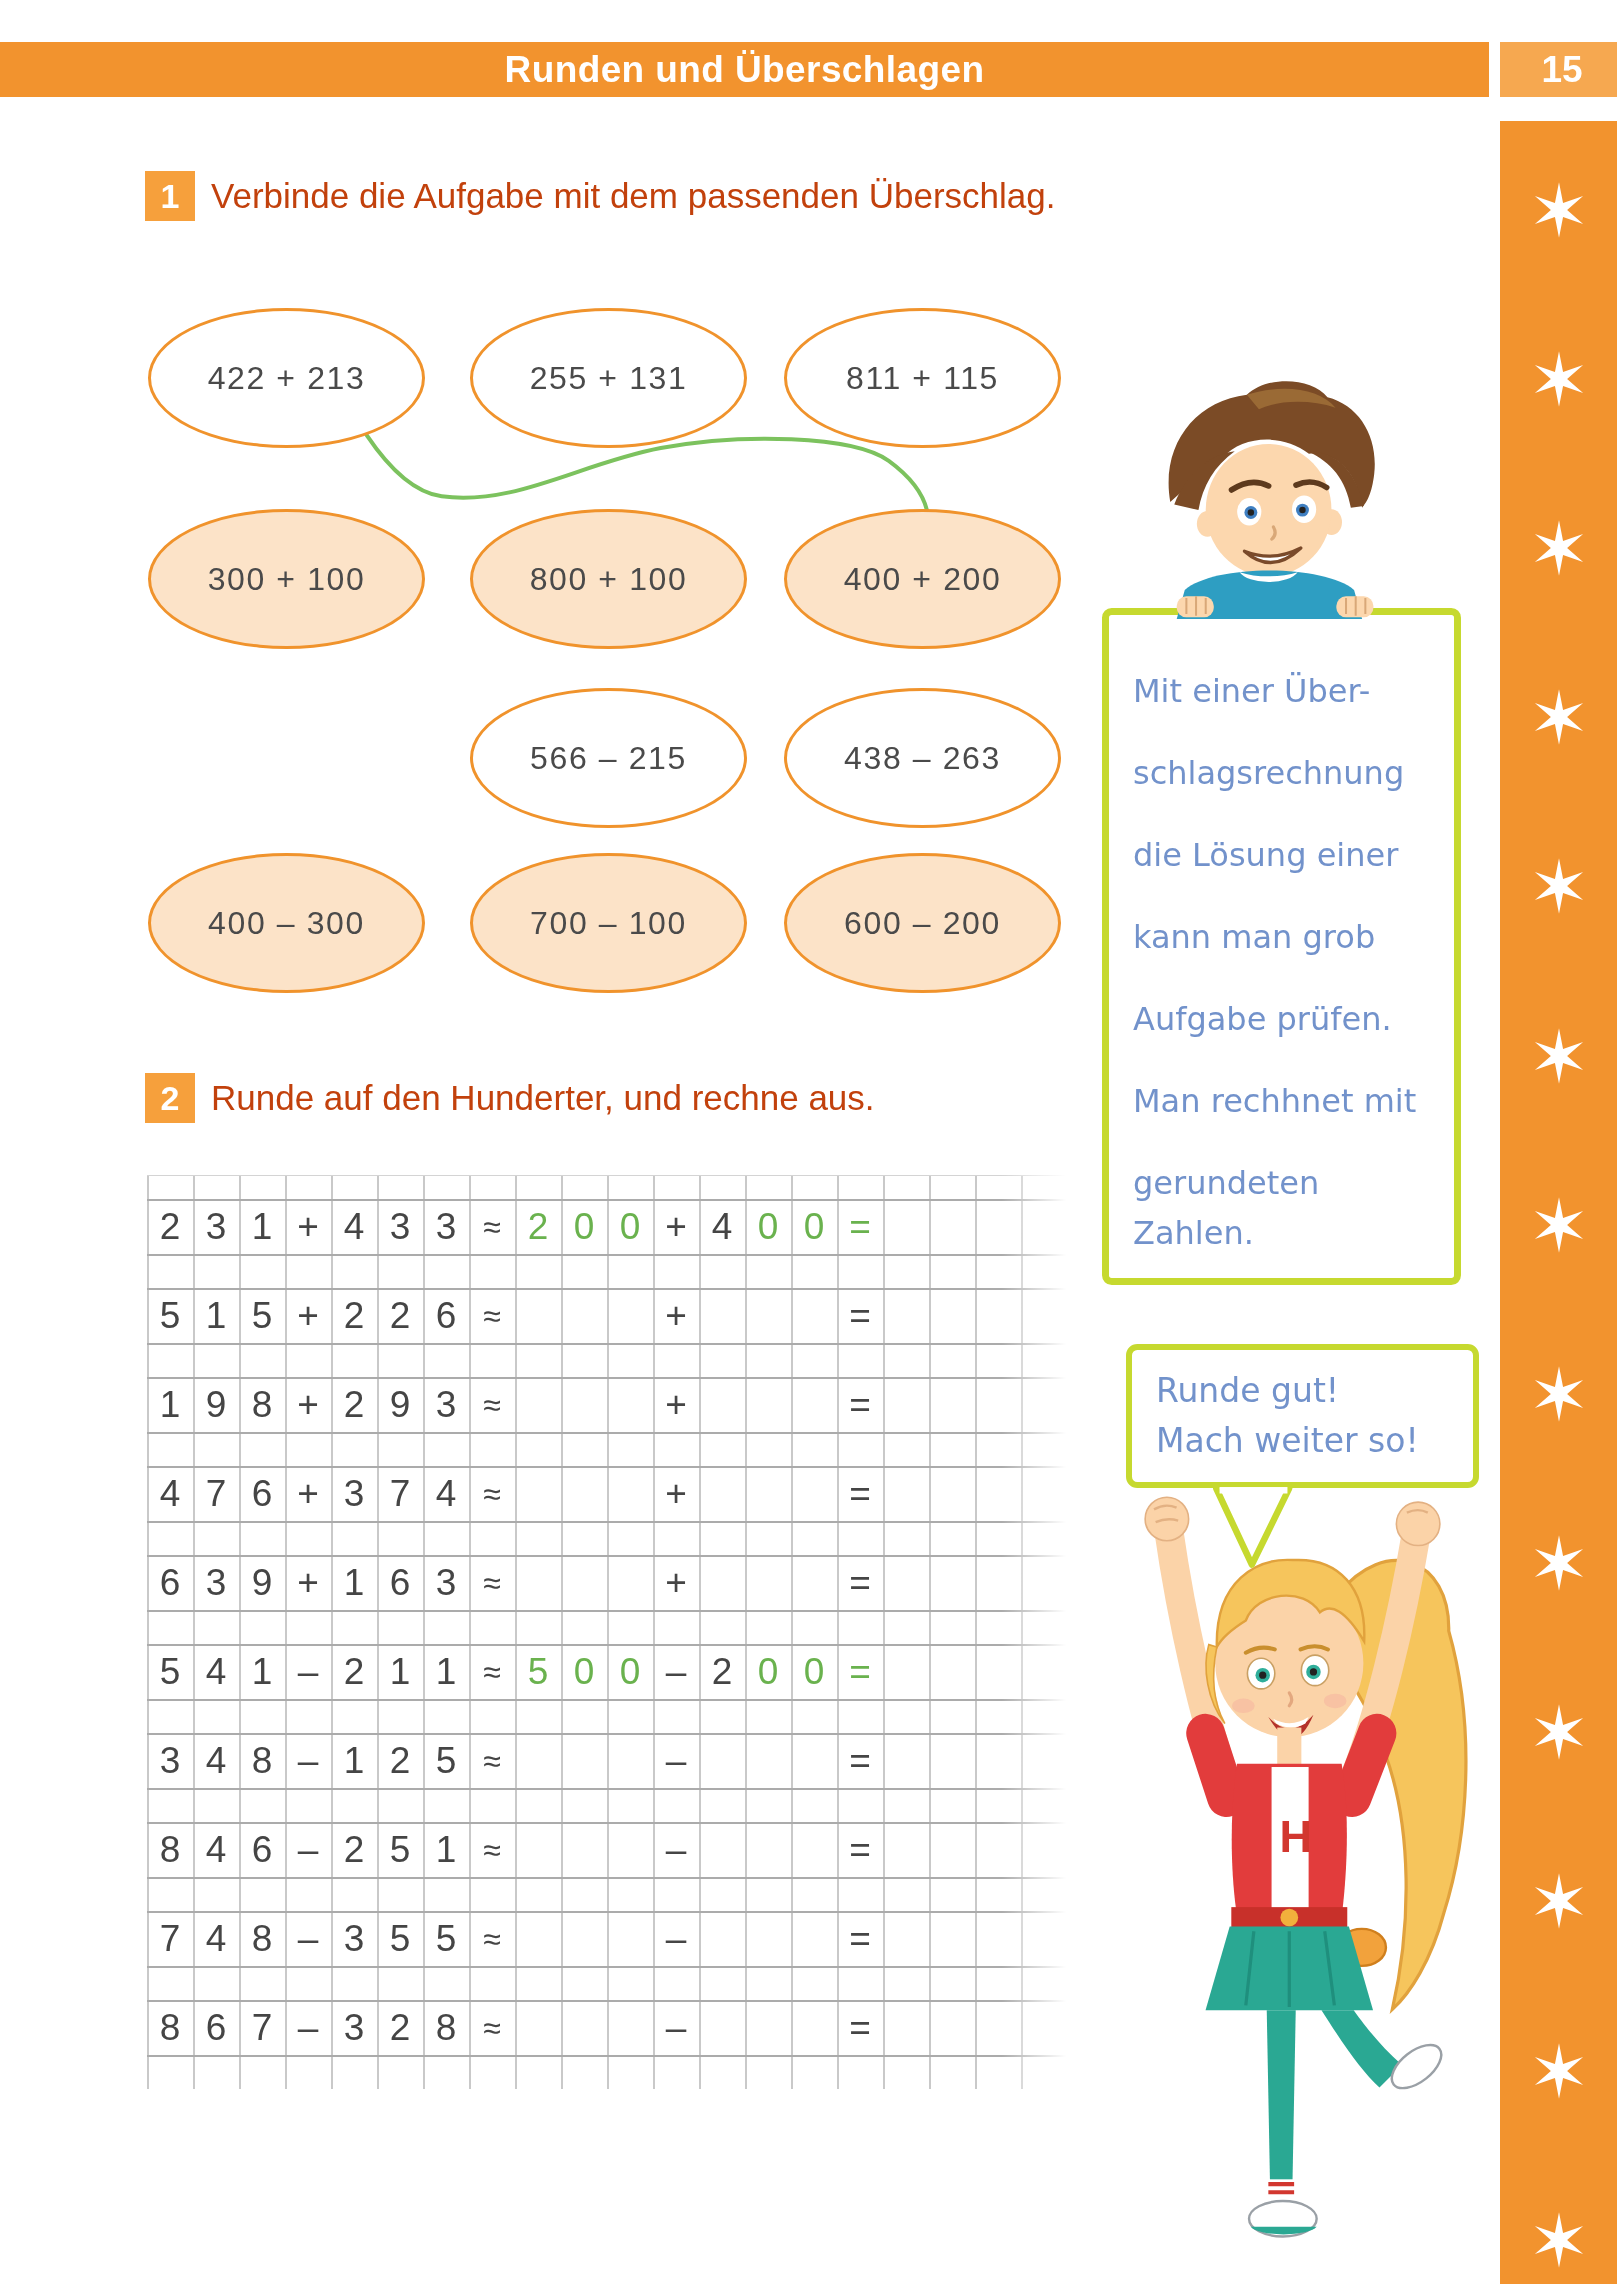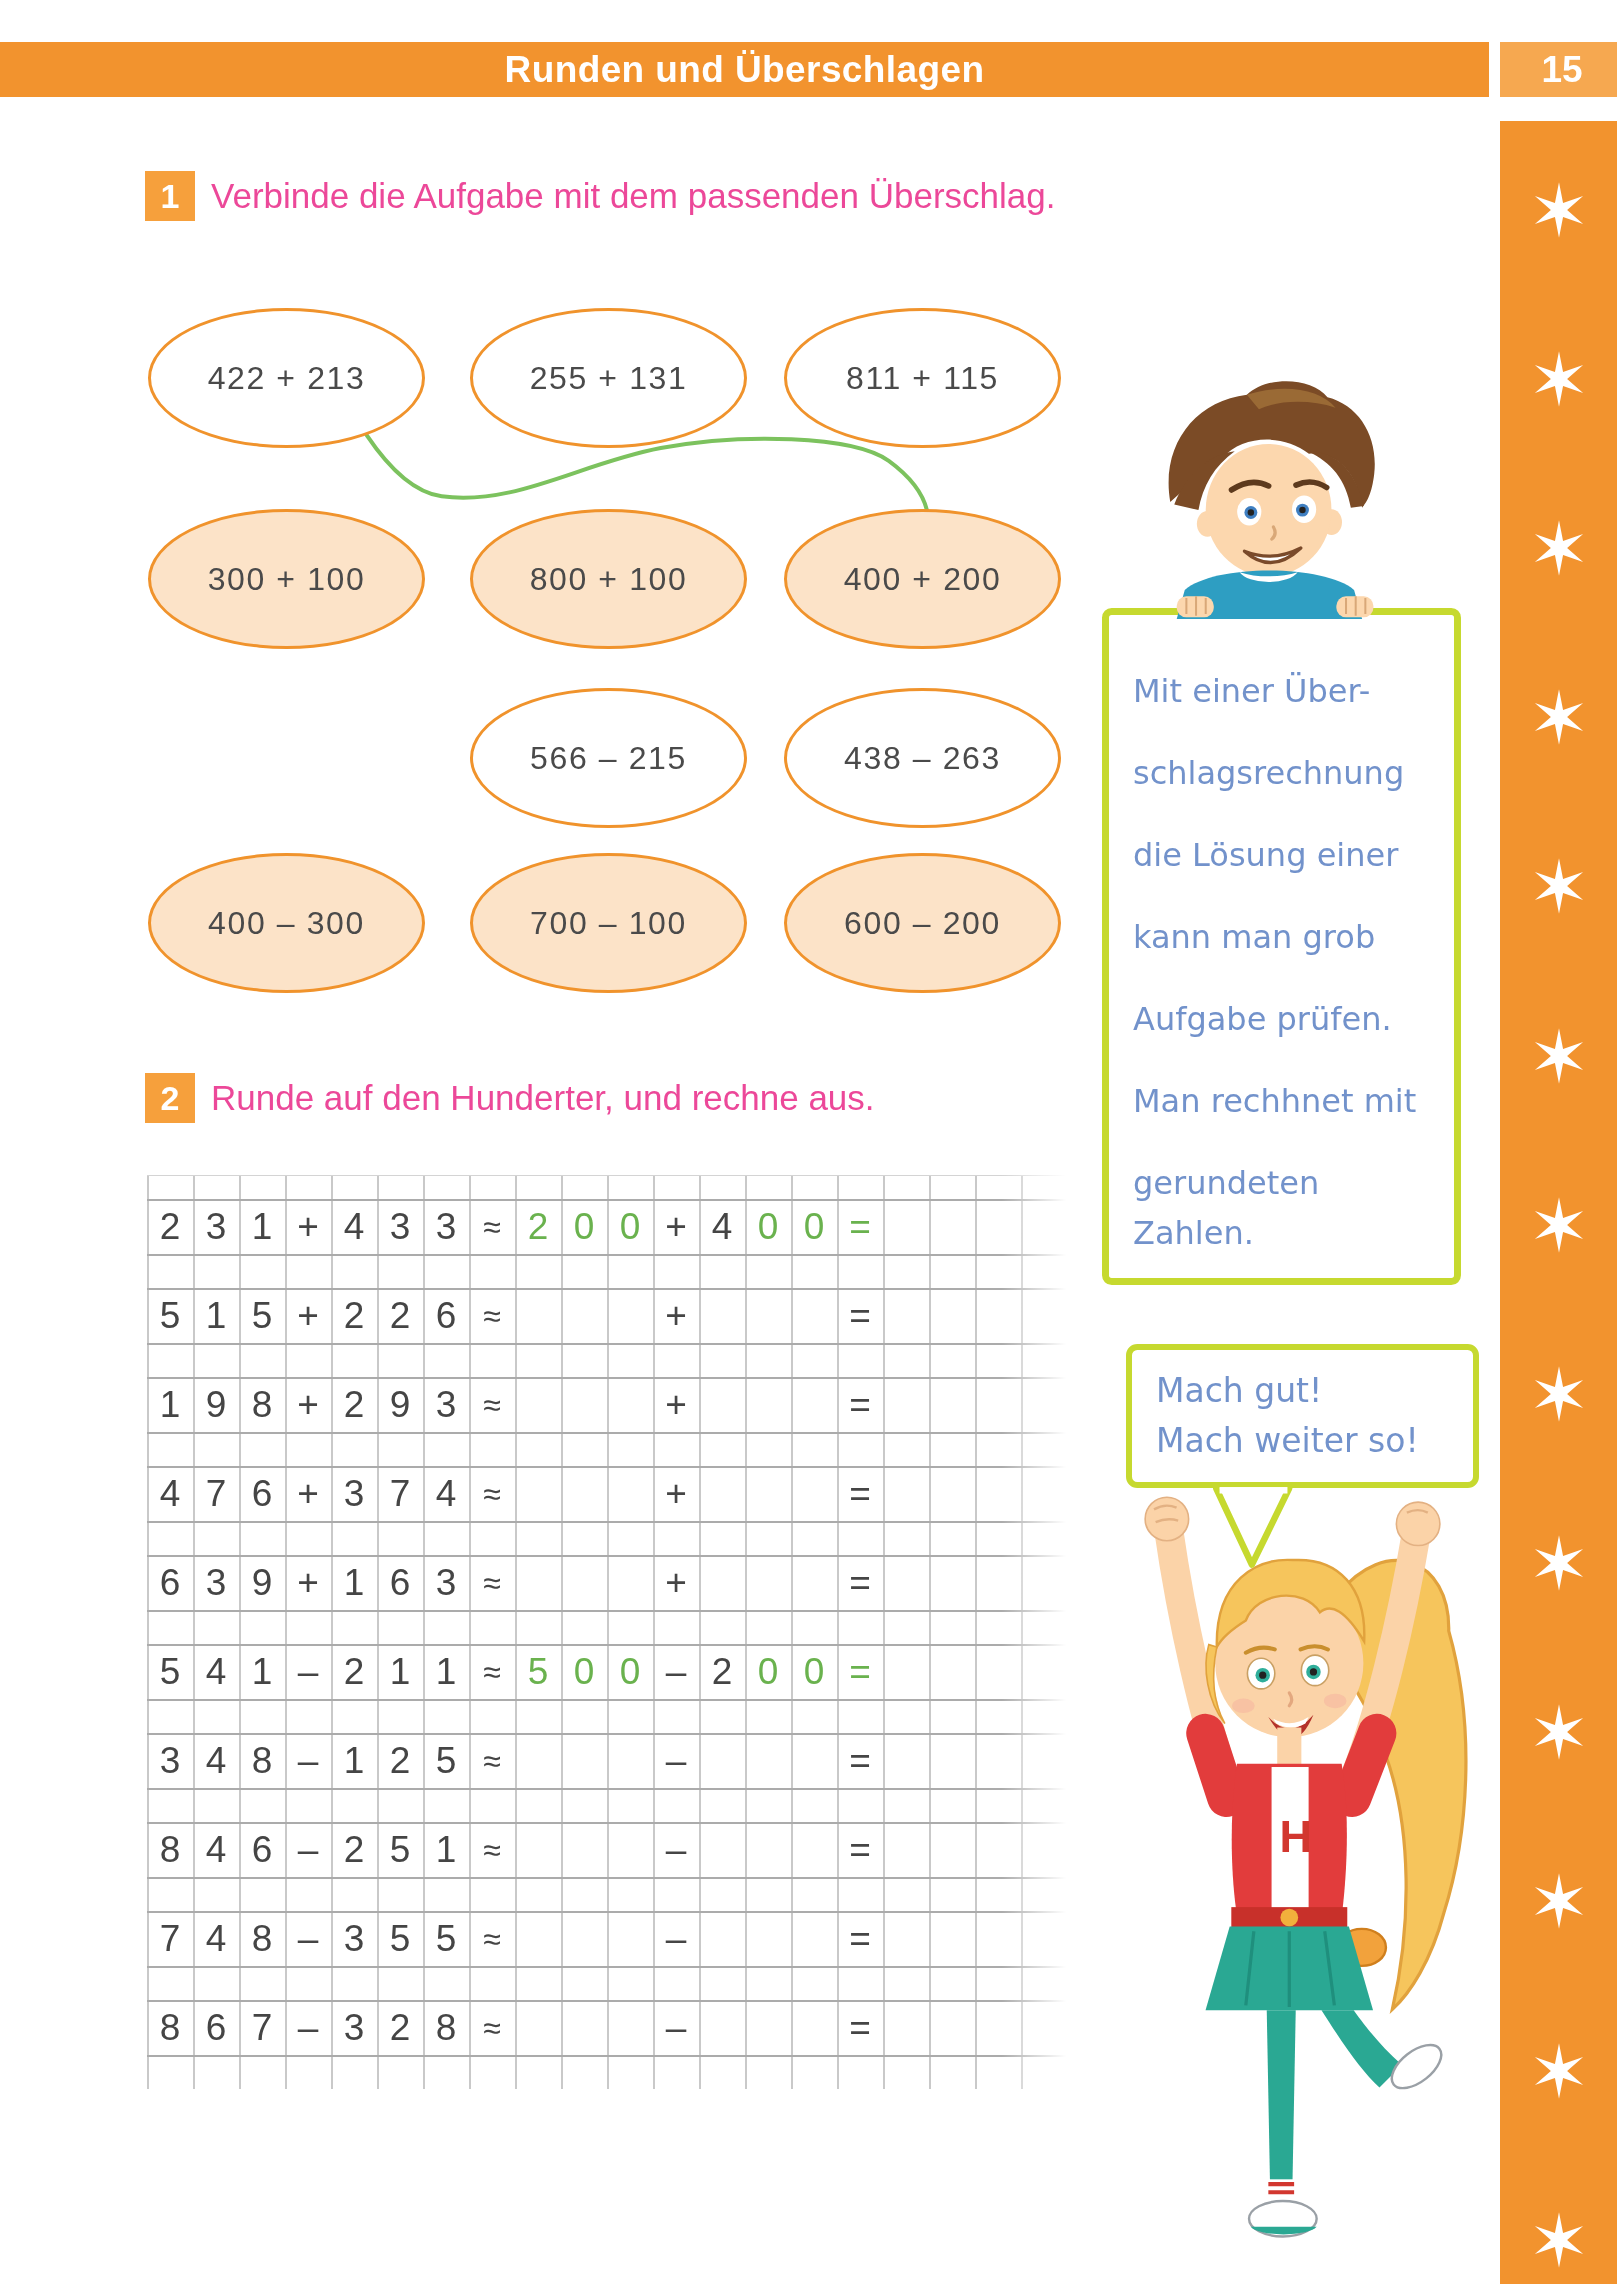--- a/index.html
+++ b/index.html
@@ -14,21 +14,21 @@
               display:flex;align-items:center;justify-content:center;color:#fff;
               font-size:37px;font-weight:bold;}
 
   
   .sidebar{position:absolute;left:1500px;top:121px;width:118px;height:2163px;background:#f2932e;}
   .sidebar .star{position:absolute;left:30px;width:58px;height:58px;}
 
   
   .task-num{position:absolute;width:50px;height:50px;background:#f6a03c;color:#fff;
             display:flex;align-items:center;justify-content:center;font-size:34px;font-weight:bold;}
-  .task-instruction{position:absolute;height:50px;line-height:50px;font-size:35px;color:#ec4899;}
+  .task-instruction{position:absolute;height:50px;line-height:50px;font-size:35px;color:#c2410c;}
 
   
   .oval{position:absolute;width:271px;height:134px;border:3.2px solid #f0932c;border-radius:50%;
         background:#fff;display:flex;align-items:center;justify-content:center;
         font-size:32px;color:#4a4a4a;letter-spacing:1.6px;}
   .oval.filled{background:#fce3c8;}
   .c1{left:148px;} .c2{left:470px;} .c3{left:784px;}
   .r1{top:308px;} .r2{top:509px;} .r3{top:688px;} .r4{top:853px;}
   .connector-svg{position:absolute;left:0;top:0;width:1618px;height:1128px;pointer-events:none;}
 
@@ -401,21 +401,21 @@
         <div class="gcell"></div>
         <div class="gcell"></div>
         <div class="gcell"></div>
         <div class="gcell"></div>
       </div>
       <div class="gspacer"></div>
     </div>
   <div class="grid-fade" style="left:147px;top:1175px;width:919px;height:959px"></div>
 
   <div class="bubble">
-    <div class="bubble-line">Mach gut!</div>
+    <div class="bubble-line">Runde gut!</div>
     <div class="bubble-line">Mach weiter so!</div>
   </div>
   <svg class="bubble-tail" viewBox="0 0 120 110">
     <path d="M14,2 L58,96 L104,2" fill="#fff" stroke="#c6d92f" stroke-width="8" stroke-linecap="round" stroke-linejoin="round"></path>
     <rect x="18" y="0" width="84" height="8" fill="#fff"></rect>
   </svg>
 
   <svg class="girl-svg" viewBox="0 0 560 950">
 
     <path d="M300,130 C360,55 440,85 438,175 C472,295 462,430 432,525 C416,585 390,625 368,645

